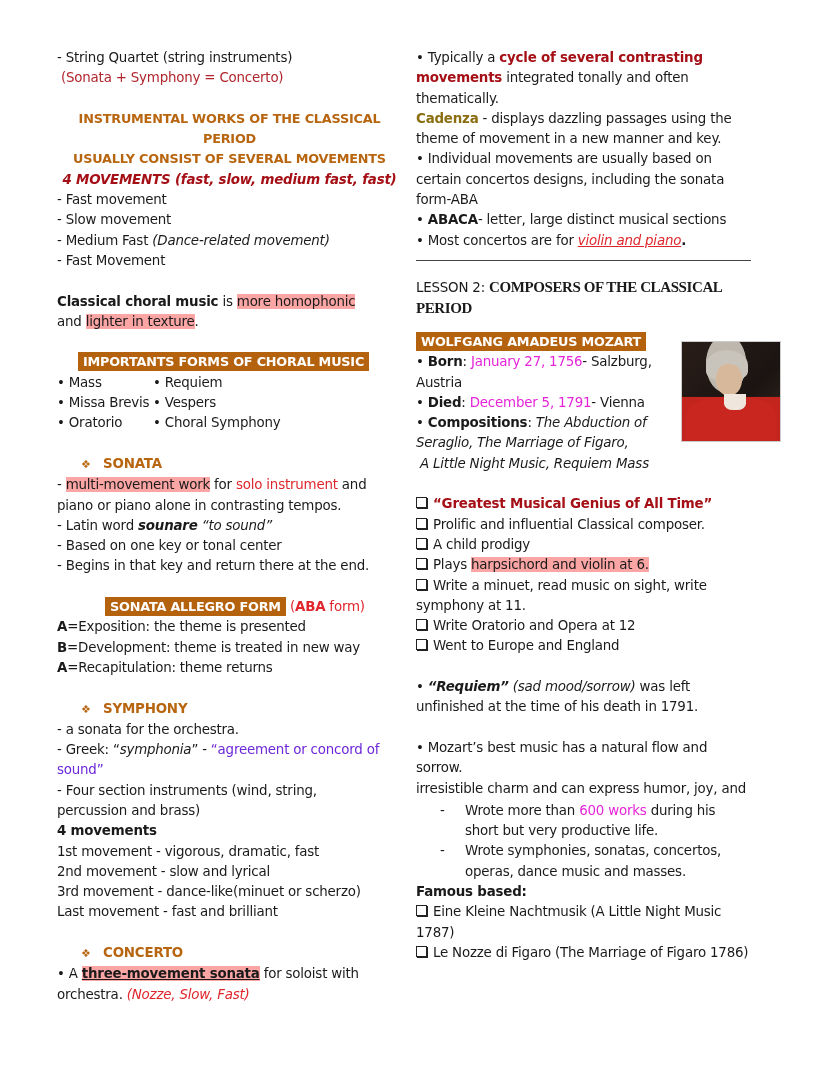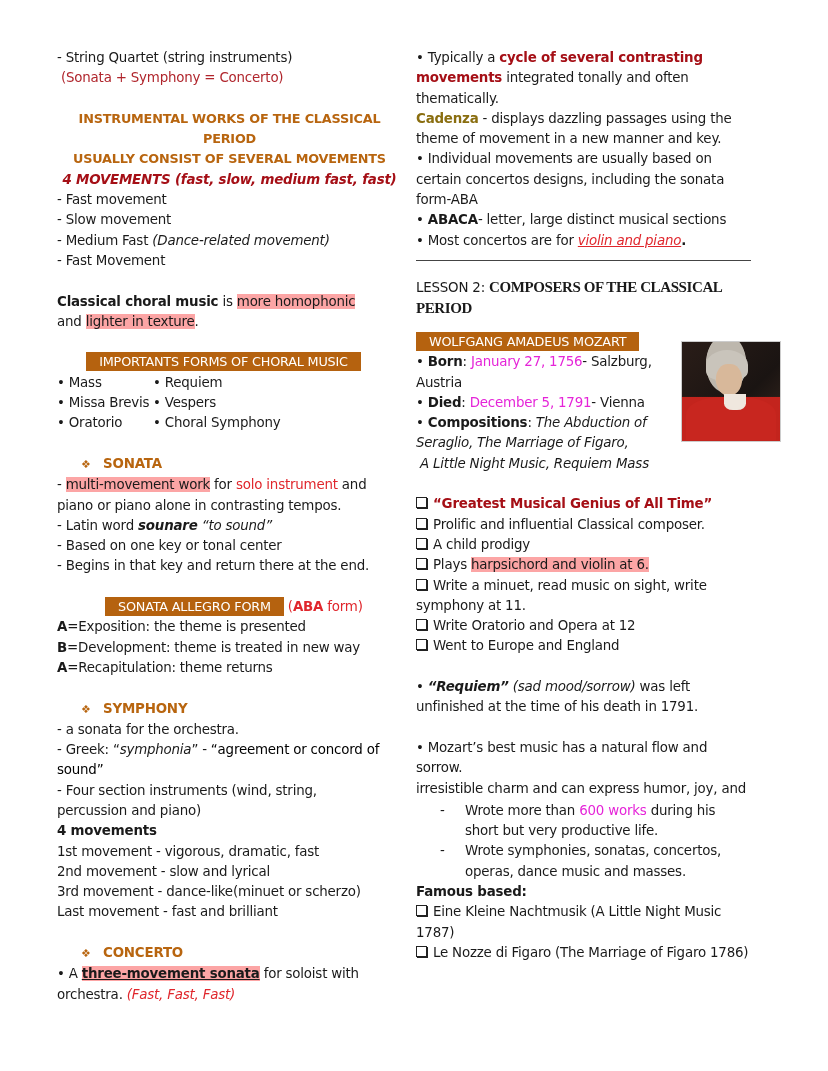--- a/index.html
+++ b/index.html
@@ -11,26 +11,26 @@
   .left { left:57px; width:345px; }
   .right { left:416px; width:345px; }
   .line { white-space:nowrap; }
   .gap { height:20.3px; }
   .center { text-align:center; }
   .orange-h { color:#b8650f; font-weight:bold; }
   .red-b { color:#a50f16; font-weight:bold; }
   .red { color:#e0262c; }
   .darkred { color:#b0252c; }
   .pink { color:#e524d8; }
-  .olive { color:#000000; }
+  .olive { color:#6d28d9; }
   .gold { color:#8a6e10; font-weight:bold; }
   .hl { background:#fca5a5; }
   .box {
-    display:inline-block; background:#b5620f; color:#ffffff; font-weight:normal;
-    padding:0 13px; line-height:19px;
+    display:inline-block; background:#b5620f; color:#ffffff; font-weight:bold;
+    padding:0 5px; line-height:19px;
   }
   .it { font-style:italic; }
   .b { font-weight:bold; }
   .u { text-decoration:underline; }
   .diamond { color:#b8650f; display:inline-block; width:22px; margin-left:24px; font-size:11px; }
   .grid2 { display:grid; grid-template-columns:96px 200px; }
   .hr { border-top:1.5px solid #444; width:335px; margin:9px 0 10px 0; }
   .lesson { font-family:"Liberation Serif", serif; font-size:15px; line-height:20px; }
   .lesson .pfx { font-family:"DejaVu Sans", sans-serif; font-weight:normal; font-size:13.4px; }
   .lesson .ttl { font-weight:bold; letter-spacing:-0.4px; }
@@ -88,30 +88,30 @@
   <div class="line" style="padding-left:48px"><span class="box" style="font-size:12.8px">SONATA ALLEGRO FORM</span> <span class="red">(</span><span class="red b">ABA</span><span class="red"> form)</span></div>
   <div class="line"><span class="b">A</span><span>=Exposition: the theme is presented</span></div>
   <div class="line"><span class="b">B</span><span>=Development: theme is treated in new way</span></div>
   <div class="line"><span class="b">A</span><span>=Recapitulation: theme returns</span></div>
   <div class="gap"></div>
   <div class="line orange-h"><span class="diamond">❖</span><span>SYMPHONY</span></div>
   <div class="line">- a sonata for the orchestra.</div>
   <div class="line"><span>- Greek: “</span><span class="it">symphonia</span><span>” - </span><span class="olive">“agreement or concord of</span></div>
   <div class="line olive">sound”</div>
   <div class="line">- Four section instruments (wind, string,</div>
-  <div class="line">percussion and piano)</div>
+  <div class="line">percussion and brass)</div>
   <div class="line b">4 movements</div>
   <div class="line">1st movement - vigorous, dramatic, fast</div>
   <div class="line">2nd movement - slow and lyrical</div>
   <div class="line">3rd movement - dance-like(minuet or scherzo)</div>
   <div class="line">Last movement - fast and brilliant</div>
   <div class="gap"></div>
   <div class="line orange-h"><span class="diamond">❖</span><span>CONCERTO</span></div>
   <div class="line"><span>• A </span><span class="hl b u">three-movement sonata</span><span> for soloist with</span></div>
-  <div class="line"><span>orchestra. </span><span class="red it">(Fast, Fast, Fast)</span></div>
+  <div class="line"><span>orchestra. </span><span class="red it">(Nozze, Slow, Fast)</span></div>
 </div>
 
 <div class="col right">
   <div class="line"><span>• Typically a </span><span class="red-b">cycle of several contrasting</span></div>
   <div class="line"><span class="red-b">movements</span><span> integrated tonally and often</span></div>
   <div class="line">thematically.</div>
   <div class="line"><span class="gold">Cadenza</span><span> - displays dazzling passages using the</span></div>
   <div class="line">theme of movement in a new manner and key.</div>
   <div class="line">• Individual movements are usually based on</div>
   <div class="line">certain concertos designs, including the sonata</div>

